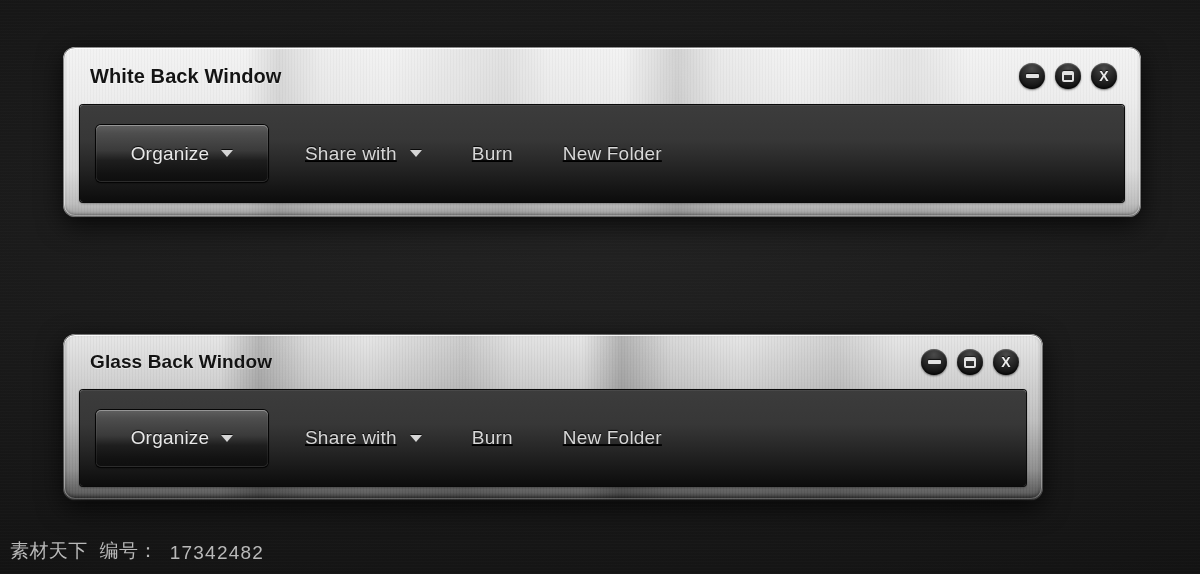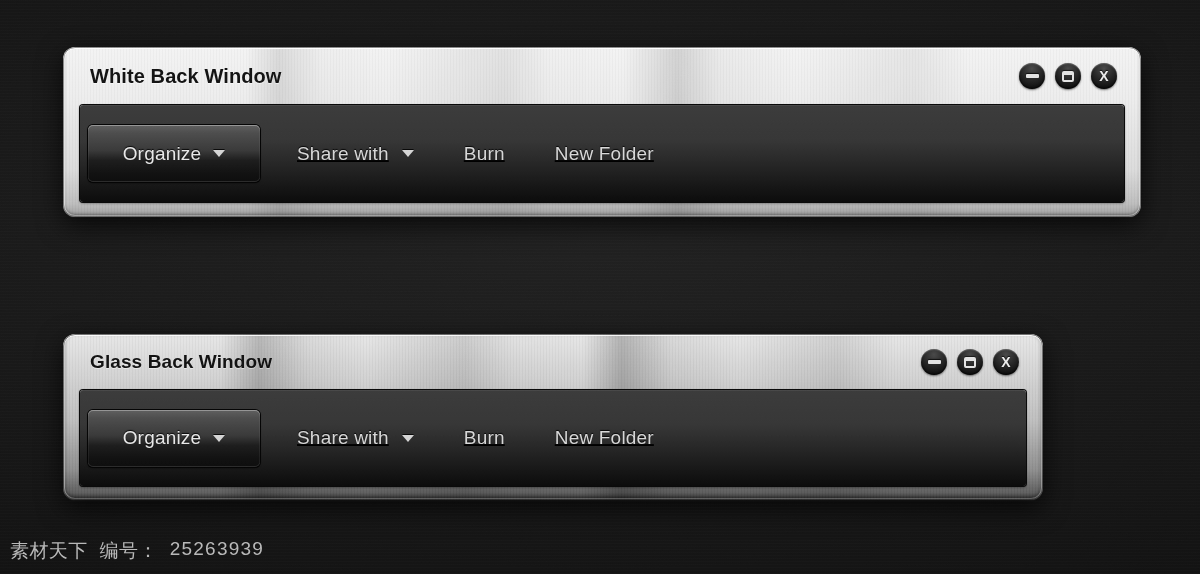--- a/index.html
+++ b/index.html
@@ -213,21 +213,21 @@
     z-index: 2;
   }
   #window-glass .toolbar-panel {
     top: 56px;
     bottom: 14px;
   }
 
   .toolbar-items {
     display: flex;
     align-items: flex-end;
-    padding-left: 8px;
+    padding-left: 16px;
   }
 
   
   .btn-organize {
     height: 57px;
     min-width: 172px;
     border-radius: 5px;
     background: linear-gradient(180deg, #606060 0%, #4e4e4e 14%, #3a3a3a 45%, #1e1e1e 62%, #121212 85%, #0e0e0e 100%);
     box-shadow:
       inset 0 1px 0 rgba(255,255,255,0.30),
@@ -276,21 +276,21 @@
 
   .sp-1 { width: 18px; }
   .sp-2 { width: 12px; }
 
   
   #watermark {
     position: absolute;
     left: 10px;
     bottom: 10px;
     display: flex;
-    align-items: flex-start;
+    align-items: flex-end;
     gap: 12px;
     color: #b9b9b9;
     font-size: 19px;
     letter-spacing: 0.4px;
     z-index: 5;
     white-space: nowrap;
   }
   #watermark .wm-site { letter-spacing: 0.8px; }
   #watermark .wm-id { letter-spacing: 1.2px; }
 </style>
@@ -399,16 +399,16 @@
 
       </div>
     </div>
 
     <div class="window-frame"></div>
   </div>
 
   <div id="watermark">
     <span class="wm-brand">素材天下</span>
     <span class="wm-idlabel">编号：</span>
-    <span class="wm-id">25263939</span>
+    <span class="wm-id">17342482</span>
   </div>
 
 </div>
 
 </body></html>

